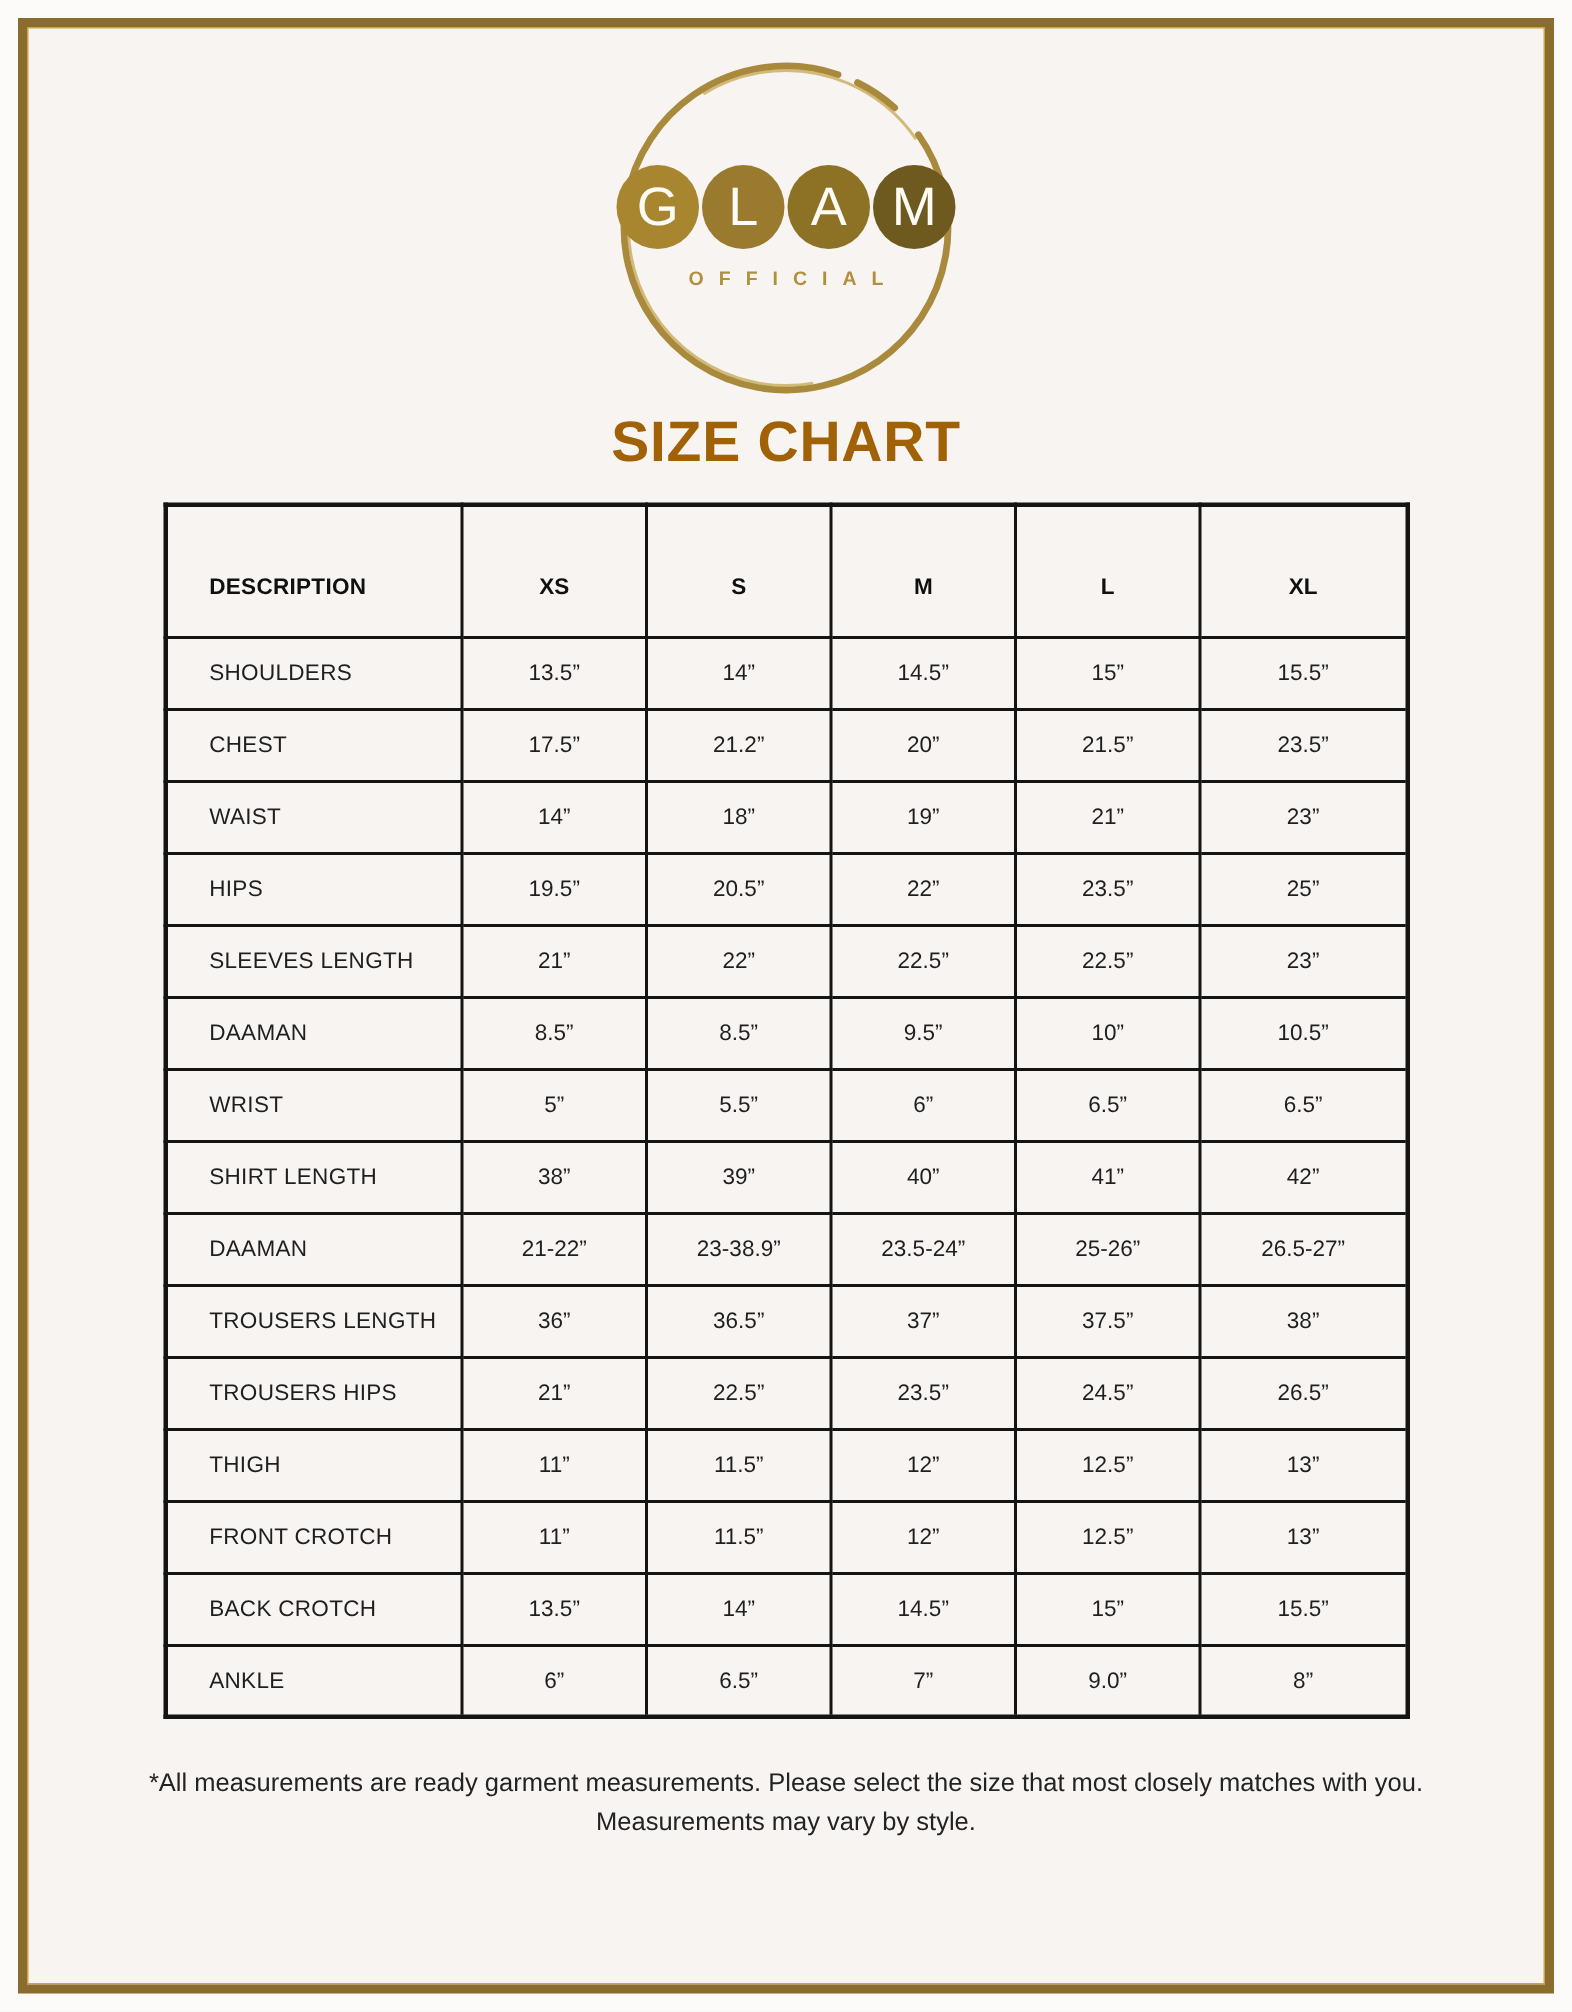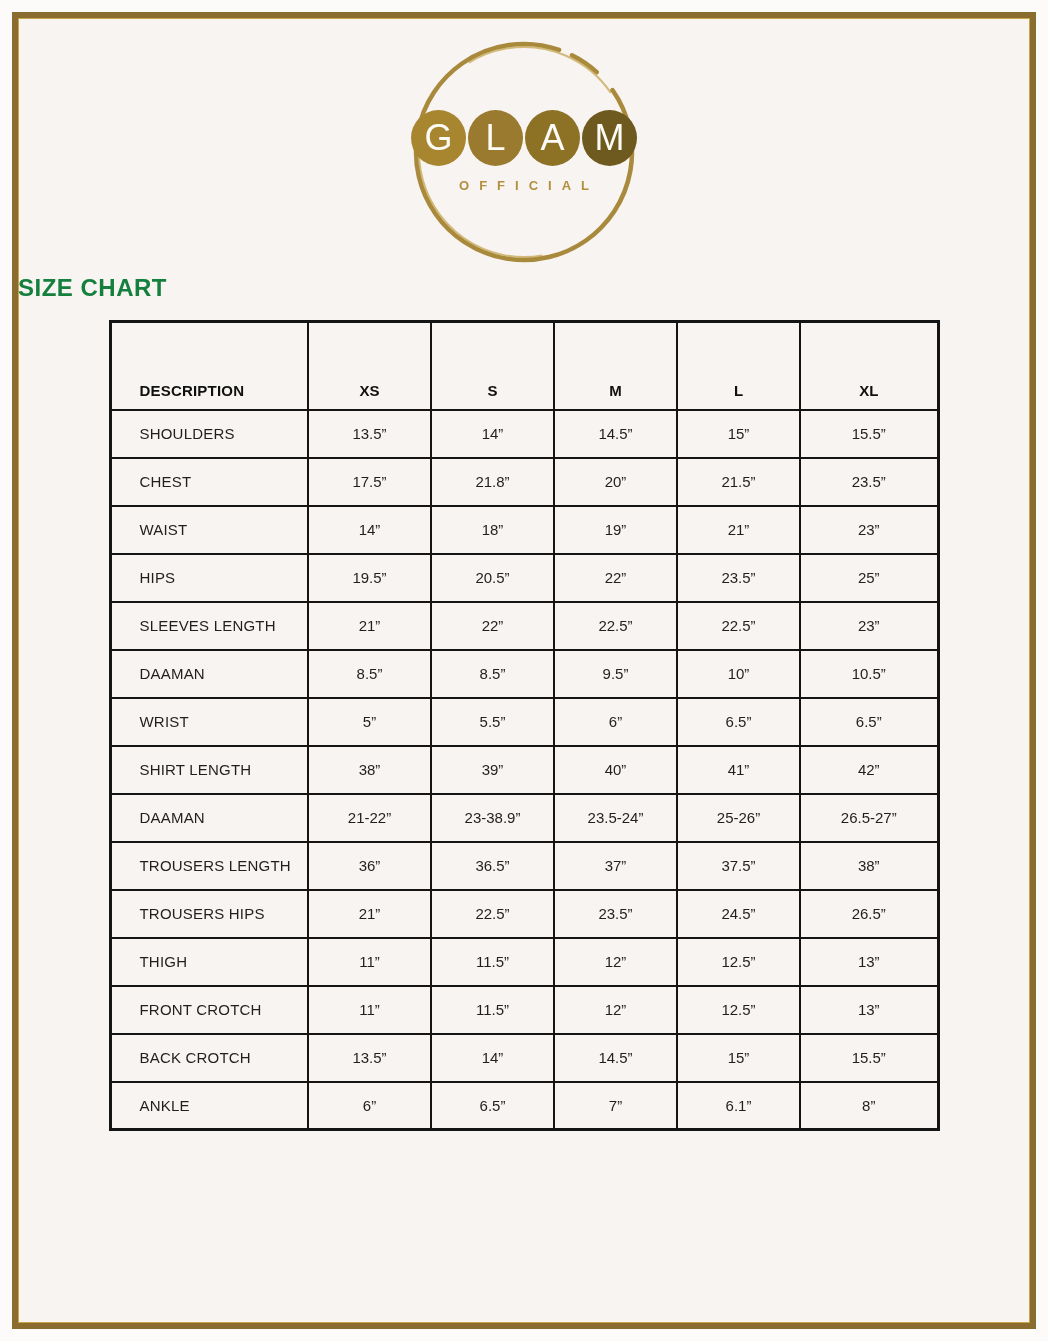--- a/index.html
+++ b/index.html
@@ -44,45 +44,45 @@
     position:absolute; top:140px; left:0; width:100%;
     text-align:center;
     font-size:13px; font-weight:700;
     letter-spacing:10px;
     padding-left:10px;
     color:#b28f3e;
   }
   
   .page-title {
     margin-top:8px;
-    text-align:left;
-    font-size:24px;
+    text-align:center;
+    font-size:38px;
     font-weight:700;
     letter-spacing:0.5px;
-    color:#15803d;
+    color:#a16207;
   }
   
   table.size-chart {
     width:828px;
     margin:18px auto 0;
     border-collapse:collapse;
     table-layout:fixed;
     border:3px solid #141414;
   }
   table.size-chart th, table.size-chart td {
     border:2px solid #141414;
     font-size:15px;
     color:#1f1f1f;
     text-align:center;
     background:#f8f4f2;
   }
   table.size-chart thead th {
     height:88px;
     vertical-align:bottom;
-    padding-bottom:10px;
+    padding-bottom:24px;
     font-weight:700;
     color:#101010;
   }
   table.size-chart tbody td { height:48px; vertical-align:middle; }
   table.size-chart th.desc, table.size-chart td.desc {
     text-align:left;
     padding-left:28px;
     letter-spacing:0.2px;
   }
   
@@ -147,21 +147,21 @@
         <td class="desc">SHOULDERS</td>
         <td>13.5”</td>
         <td>14”</td>
         <td>14.5”</td>
         <td>15”</td>
         <td>15.5”</td>
       </tr>
       <tr>
         <td class="desc">CHEST</td>
         <td>17.5”</td>
-        <td>21.8”</td>
+        <td>21.2”</td>
         <td>20”</td>
         <td>21.5”</td>
         <td>23.5”</td>
       </tr>
       <tr>
         <td class="desc">WAIST</td>
         <td>14”</td>
         <td>18”</td>
         <td>19”</td>
         <td>21”</td>
@@ -253,20 +253,24 @@
         <td>14”</td>
         <td>14.5”</td>
         <td>15”</td>
         <td>15.5”</td>
       </tr>
       <tr>
         <td class="desc">ANKLE</td>
         <td>6”</td>
         <td>6.5”</td>
         <td>7”</td>
-        <td>6.1”</td>
+        <td>9.0”</td>
         <td>8”</td>
       </tr>
     </tbody>
   </table>
 
+  <div class="footnote">
+    <div>*All measurements are ready garment measurements. Please select the size that most closely matches with you.</div>
+    <div>Measurements may vary by style.</div>
+  </div>
 
 </div>
 
 </body></html>

